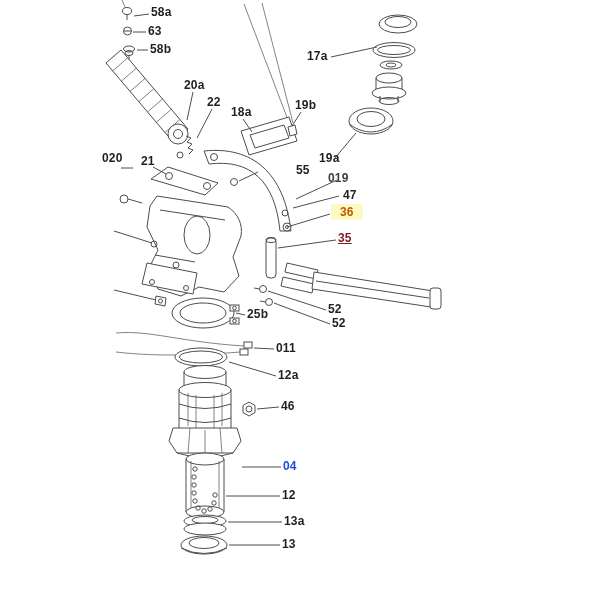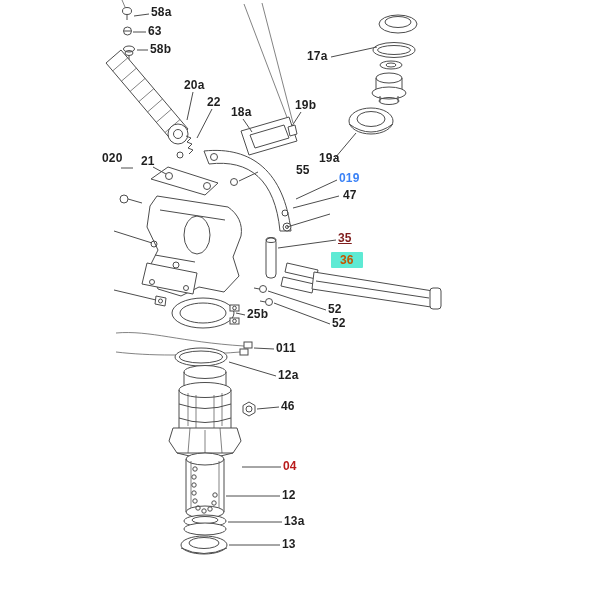--- a/index.html
+++ b/index.html
@@ -260,28 +260,28 @@
       <span class="callout" style="left: 150px; top: 43px; color: rgb(31, 31, 31);">58b</span>
       <span class="callout" style="left: 184px; top: 79px; color: rgb(31, 31, 31);">20a</span>
       <span class="callout" style="left: 207px; top: 96px; color: rgb(31, 31, 31);">22</span>
       <span class="callout" style="left: 231px; top: 106px; color: rgb(31, 31, 31);">18a</span>
       <span class="callout" style="left: 307px; top: 50px; color: rgb(31, 31, 31);">17a</span>
       <span class="callout" style="left: 295px; top: 99px; color: rgb(31, 31, 31);">19b</span>
       <span class="callout" style="left: 319px; top: 152px; color: rgb(31, 31, 31);">19a</span>
       <span class="callout" style="left: 102px; top: 152px; color: rgb(31, 31, 31);">020</span>
       <span class="callout" style="left: 141px; top: 155px; color: rgb(31, 31, 31);">21</span>
       <span class="callout" style="left: 260px; top: 164px; color: rgb(31, 31, 31); margin-left: 36px;">55</span>
-      <span class="callout" style="left: 339px; top: 172px; color: #3b82f6;">019</span>
+      <span class="callout" style="left: 328px; top: 172px; color: #404040;">019</span>
       <span class="callout" style="left: 343px; top: 189px; color: rgb(31, 31, 31);">47</span>
-      <span class="callout hl" style="left: 331px; top: 204px; color: rgb(196, 85, 0); background: #5eead4; margin-top: 48px;">36</span>
+      <span class="callout hl" style="left: 331px; top: 204px; color: rgb(196, 85, 0); background: #fef9c3;">36</span>
       <span class="callout" style="left: 338px; top: 232px; color: #7f1d1d; text-decoration: underline;">35</span>
       <span class="callout" style="left: 247px; top: 308px; color: rgb(31, 31, 31);">25b</span>
       <span class="callout" style="left: 328px; top: 303px; color: rgb(31, 31, 31);">52</span>
       <span class="callout" style="left: 332px; top: 317px; color: rgb(31, 31, 31);">52</span>
       <span class="callout" style="left: 276px; top: 342px; color: rgb(31, 31, 31);">011</span>
       <span class="callout" style="left: 278px; top: 369px; color: rgb(31, 31, 31);">12a</span>
       <span class="callout" style="left: 281px; top: 400px; color: rgb(31, 31, 31);">46</span>
-      <span class="callout" style="left: 283px; top: 460px; color: #b91c1c;">04</span>
+      <span class="callout" style="left: 283px; top: 460px; color: #1d4ed8;">04</span>
       <span class="callout" style="left: 282px; top: 489px; color: rgb(31, 31, 31);">12</span>
       <span class="callout" style="left: 284px; top: 515px; color: rgb(31, 31, 31);">13a</span>
       <span class="callout" style="left: 282px; top: 538px; color: rgb(31, 31, 31);">13</span>
     </div>
 </div>
 
 </body></html>

